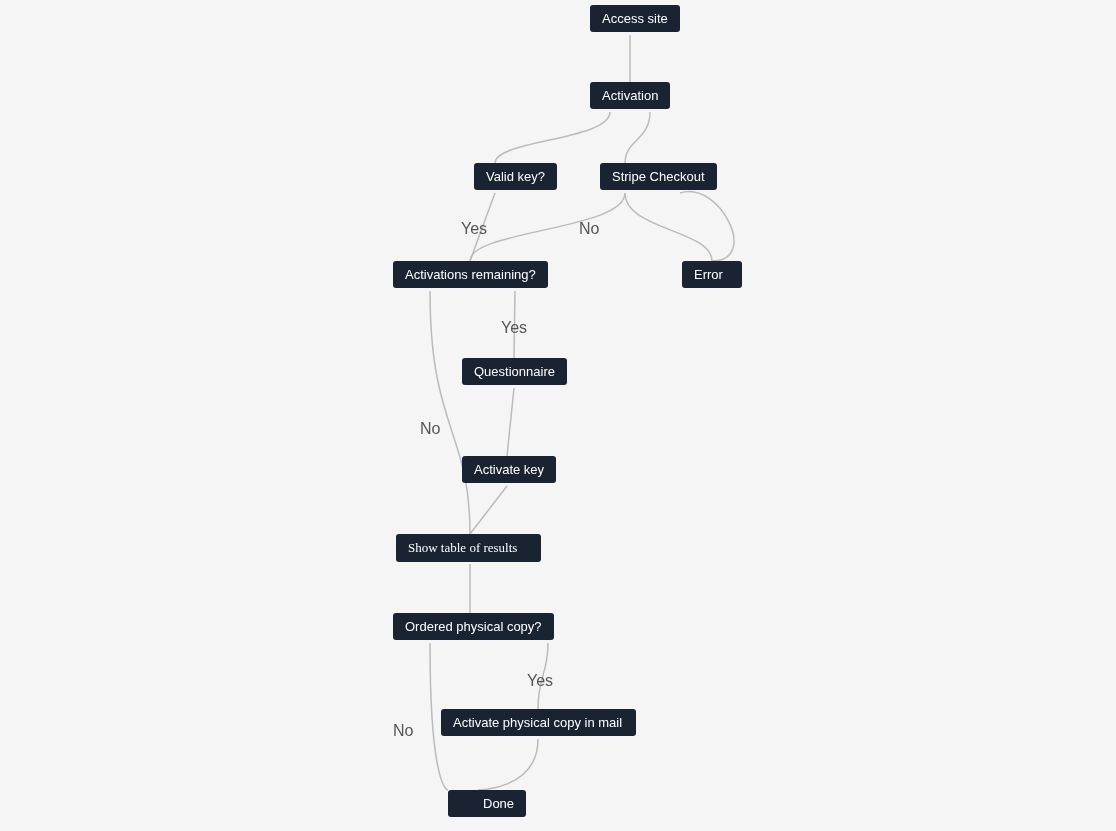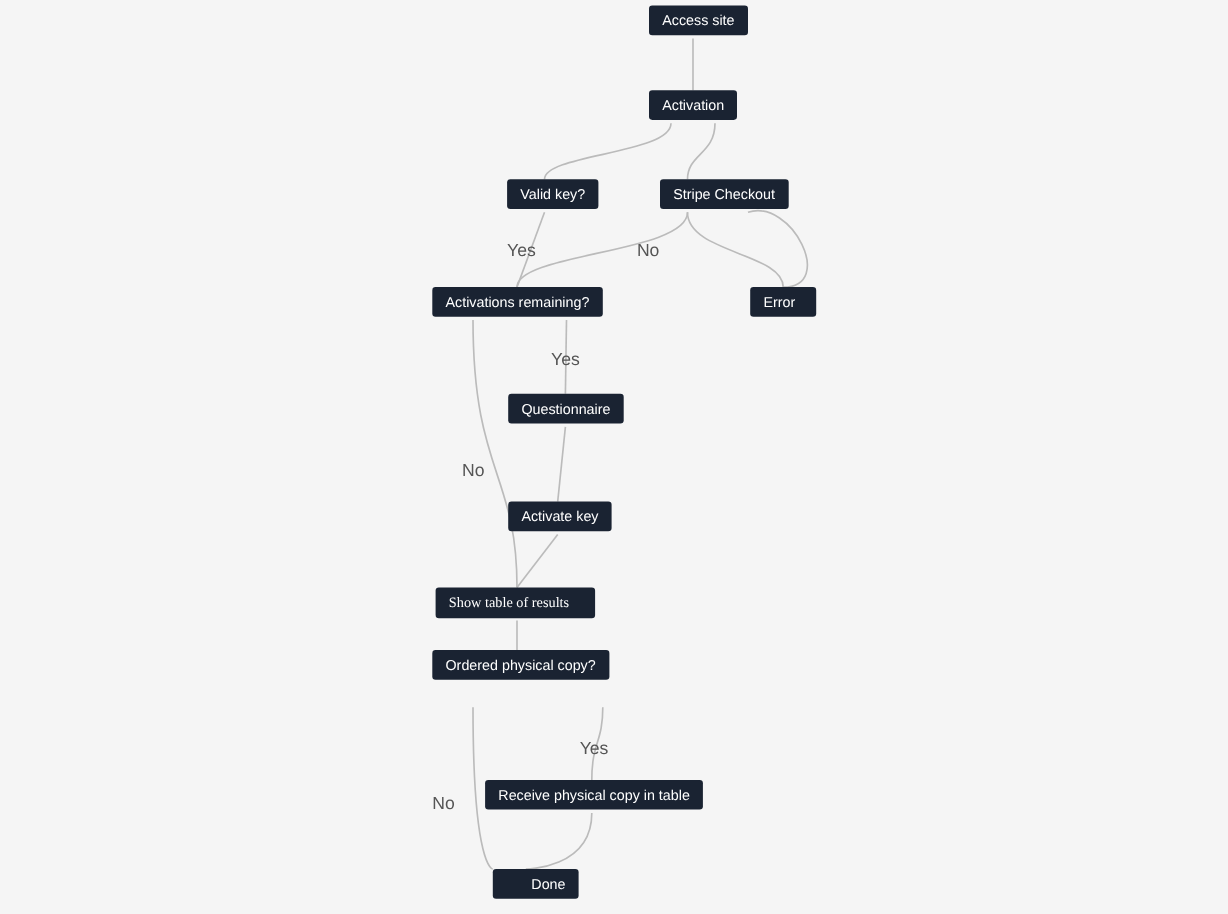--- a/index.html
+++ b/index.html
@@ -74,29 +74,29 @@
 
     <path d="M430,643 C430,790 448,790 448,790" stroke="#bbb" stroke-width="1.5" fill="none"></path>
 
     <path d="M538,739 C538,790 478,790 478,790" stroke="#bbb" stroke-width="1.5" fill="none"></path>
 
     <path d="M712,261 C760,261 720,180 680,193" stroke="#bbb" stroke-width="1.5" fill="none"></path>
   </svg>
 
 <div class="node" style="left: 590px; top: 5px; min-width: 80px;">Access site</div>
     <div class="node" style="left: 590px; top: 82px; min-width: 80px;">Activation</div>
-    <div class="node" style="left: 461px; top: 163px; min-width: 80px;">Valid key?</div>
+    <div class="node" style="left: 474px; top: 163px; min-width: 80px;">Valid key?</div>
     <div class="node" style="left: 600px; top: 163px; min-width: 110px;">Stripe Checkout</div>
     <div class="node" style="left: 393px; top: 261px; min-width: 155px;">Activations remaining?</div>
     <div class="node" style="left: 682px; top: 261px; min-width: 60px;">Error</div>
     <div class="node" style="left: 462px; top: 358px; min-width: 105px;">Questionnaire</div>
     <div class="node" style="left: 462px; top: 456px; min-width: 90px;">Activate key</div>
     <div class="node" style="left: 396px; top: 534px; min-width: 145px; font-family: Liberation Serif, serif;">Show table of results</div>
-    <div class="node" style="left: 393px; top: 591px; min-width: 155px; text-align: center;">Ordered physical copy?</div>
-    <div class="node" style="left: 441px; top: 709px; min-width: 195px;">Receive physical copy in table</div>
+    <div class="node" style="left: 393px; top: 613px; min-width: 155px; text-align: center;">Ordered physical copy?</div>
+    <div class="node" style="left: 441px; top: 709px; min-width: 195px;">Activate physical copy in mail</div>
     <div class="node" style="left: 448px; top: 790px; min-width: 60px; padding-left: 35px;">Done</div>
     <div class="label" style="left: 461px; top: 220px;">Yes</div>
     <div class="label" style="left: 579px; top: 220px;">No</div>
     <div class="label" style="left: 501px; top: 319px;">Yes</div>
     <div class="label" style="left: 420px; top: 420px;">No</div>
     <div class="label" style="left: 527px; top: 672px;">Yes</div>
     <div class="label" style="left: 393px; top: 722px;">No</div>
   </div>
 
 </body></html>

